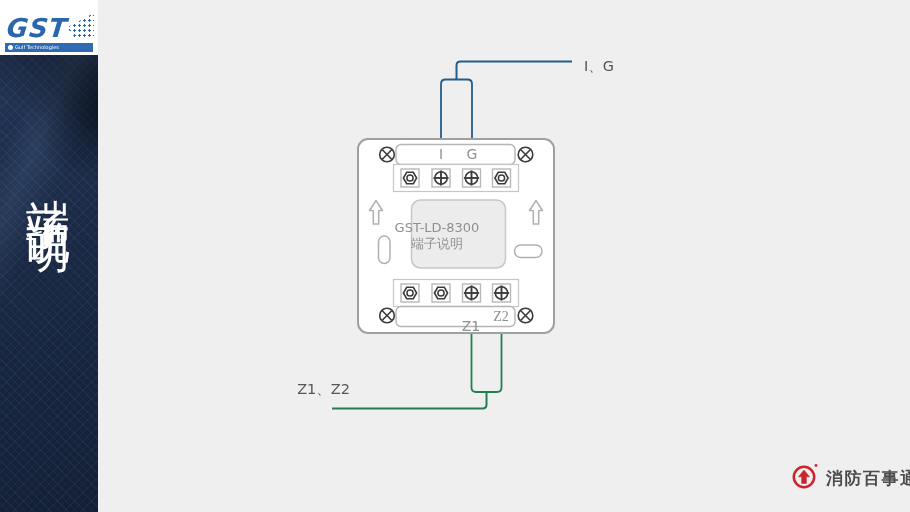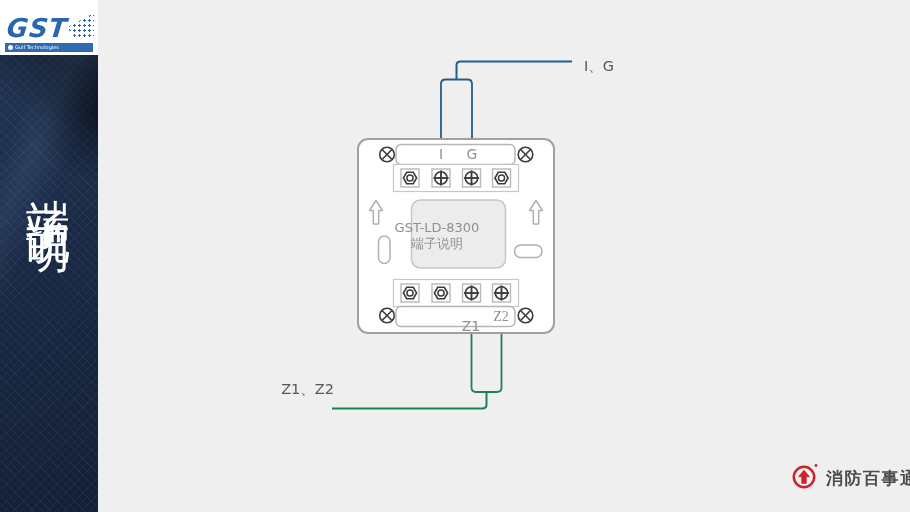--- a/index.html
+++ b/index.html
@@ -49,21 +49,21 @@
   .ml{ 
     position:absolute;transform:translateX(-50%);
     color:#8e9093;font-size:14px;line-height:19px;white-space:nowrap;
   }
   .module-name{
     position:absolute;left:437px;top:220px;transform:translateX(-50%);
     text-align:center;color:#8d8f91;font-size:13px;line-height:16px;white-space:nowrap;
   }
   .annot{color:#55575a;font-size:14.5px;line-height:17.5px;white-space:nowrap;}
   .annot-top{position:absolute;left:584px;top:50px;margin-top:8px;}
-  .annot-bottom{position:absolute;right:576px;top:381px;text-align:right;}
+  .annot-bottom{position:absolute;right:560px;top:381px;text-align:right;}
   
   .brand{position:absolute;left:791px;top:461px;display:flex;align-items:flex-start;gap:5px;}
   .brand-text{color:#4a4b4d;font-size:17px;font-weight:bold;letter-spacing:1.5px;margin-top:6px;white-space:nowrap;}
 </style>
 </head>
 <body>
 
 <div class="page">
 
   <aside class="sidebar">

